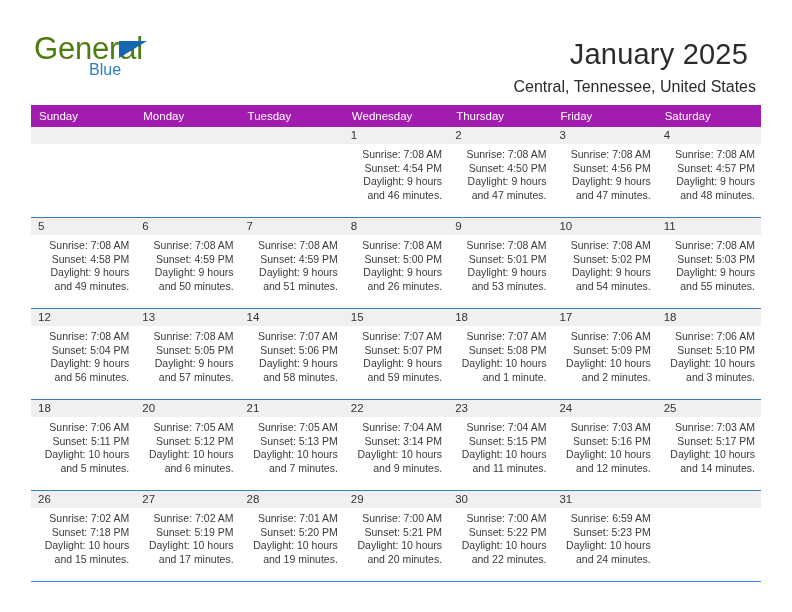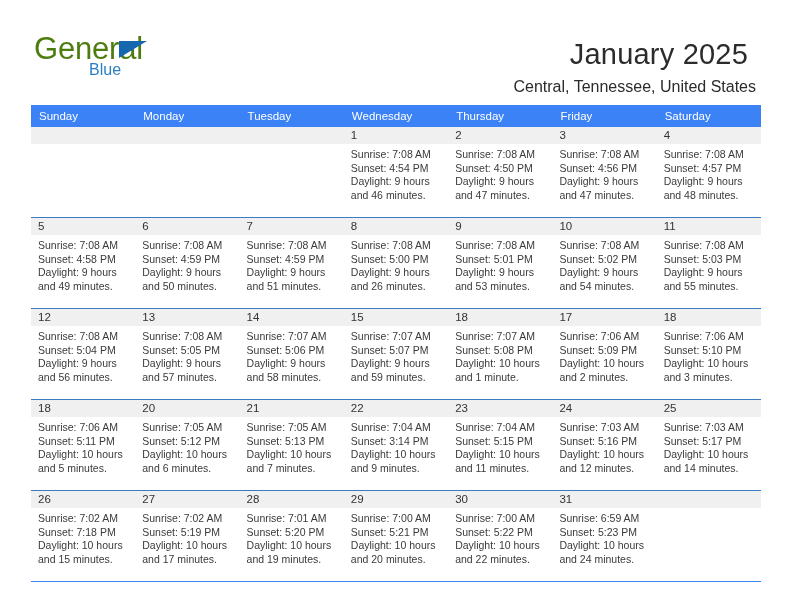--- a/index.html
+++ b/index.html
@@ -94,21 +94,21 @@
   .calendar {
     position: absolute;
     left: 31px;
     top: 105px;
     width: 730px;
     border-collapse: collapse;
     table-layout: fixed;
   }
 
   .calendar th {
-    background: #3b82f6;
+    background: #a21caf;
     color: #ffffff;
     font-size: 11.5px;
     font-weight: normal;
     text-align: left;
     padding: 5px 0 5px 8px;
     height: 19px;
     box-sizing: border-box;
     border: none;
   }
 
@@ -132,20 +132,21 @@
     box-sizing: border-box;
     font-size: 11.5px;
     line-height: 15px;
     color: #333333;
   }
   .cell-body {
     padding: 4px 6px 0 7px;
     font-size: 10.5px;
     line-height: 13.6px;
     color: #3a3a3a;
+    text-align: right;
   }
   .cell-body .line {
     white-space: nowrap;
   }
   .cell-body .daylight {
     white-space: normal;
   }
 
   td.empty .daynum-band {
     background: #f0f0f0;

